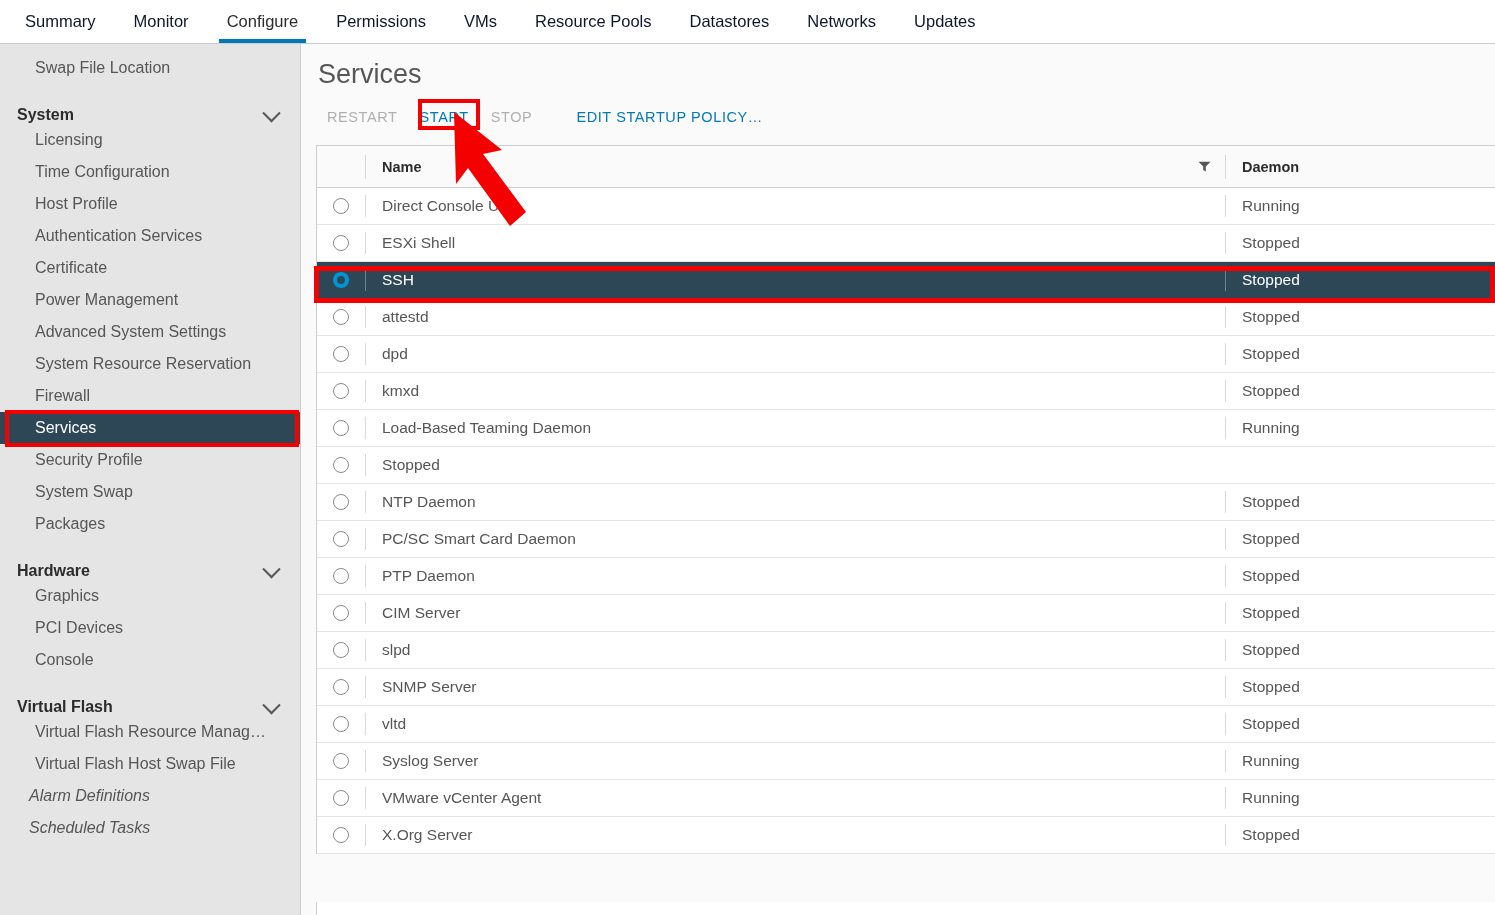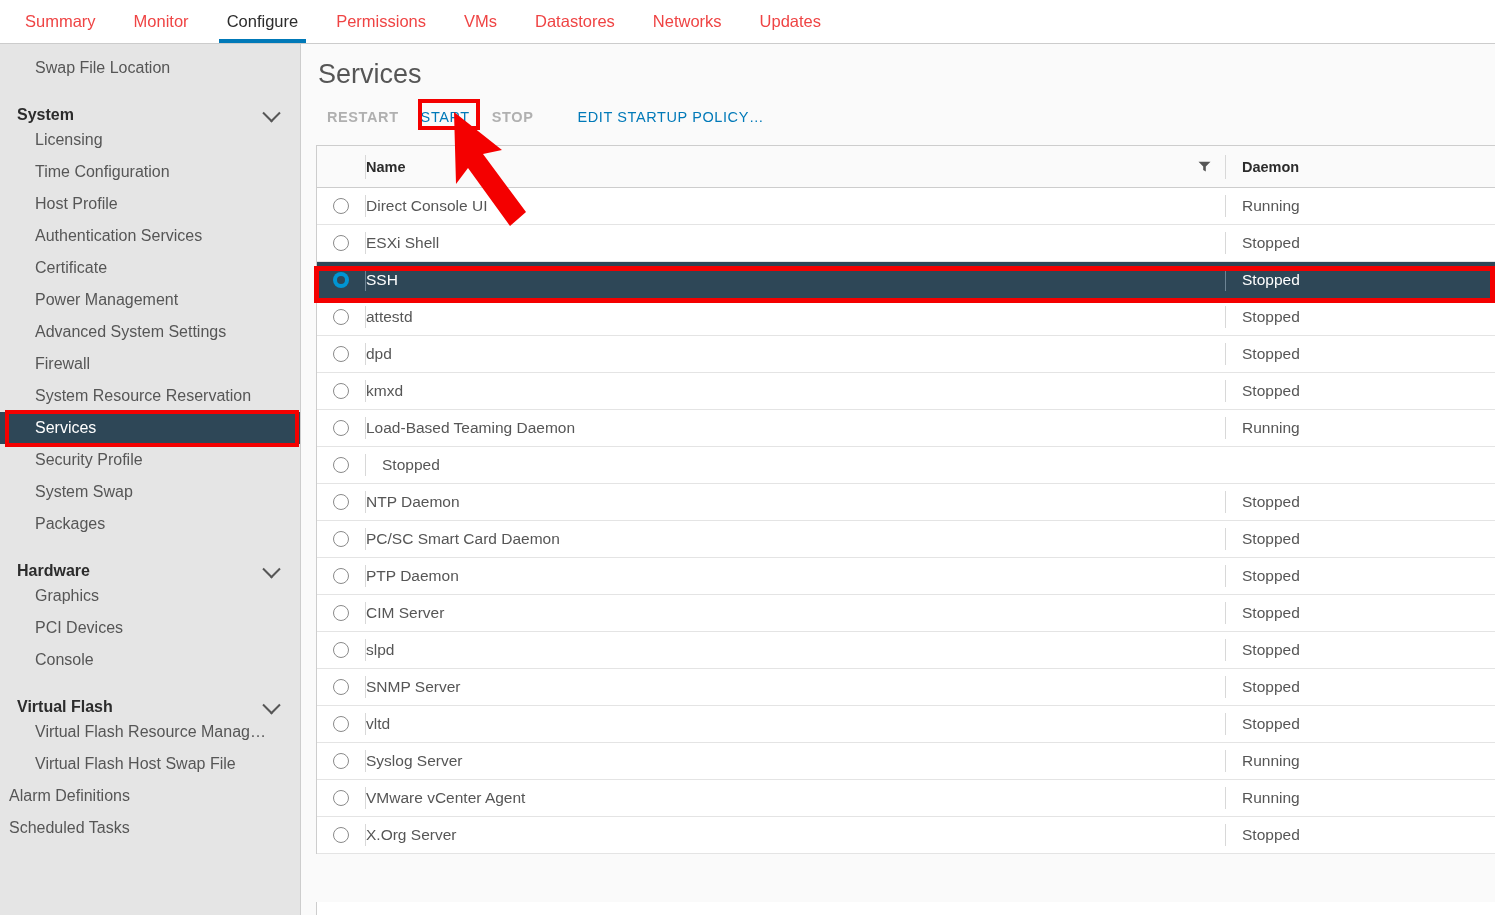--- a/index.html
+++ b/index.html
@@ -32,21 +32,21 @@
     align-items: flex-start;
     padding-left: 6px;
   }
   .topnav-tab {
     position: relative;
     height: 43px;
     display: flex;
     align-items: center;
     padding: 0 19px;
     font-size: 16.5px;
-    color: #ef4444;
+    color: #0f172a;
     cursor: pointer;
     white-space: nowrap;
   }
   .topnav-tab.active { color: #2c2c2c; }
   .topnav-tab.active::after {
     content: "";
     position: absolute;
     left: 11px; right: 11px;
     bottom: 0;
     height: 4px;
@@ -71,21 +71,21 @@
   .side-item {
     height: 32px;
     display: flex;
     align-items: center;
     padding-left: 35px;
     font-size: 16px;
     color: #565656;
     cursor: pointer;
     white-space: nowrap;
   }
-  .side-item.indent0 { padding-left: 9px; }
+  .side-item.indent0 { padding-left: 29px; font-style: italic; }
   .side-group {
     height: 40px;
     display: flex;
     align-items: flex-end;
     justify-content: space-between;
     padding: 0 22px 0 17px;
     font-size: 16px;
     font-weight: bold;
     color: #2c2c2c;
     cursor: pointer;
@@ -135,21 +135,21 @@
     height: 26px;
   }
   .tb-btn {
     font-size: 14.5px;
     letter-spacing: 0.6px;
     padding: 4px 11px;
     cursor: pointer;
     white-space: nowrap;
   }
   .tb-btn.enabled { color: #0079b8; }
-  .tb-btn.disabled { color: #b0b0b0; cursor: default; font-weight: bold; }
+  .tb-btn.disabled { color: #b0b0b0; cursor: default; }
   .tb-btn.policy { margin-left: 22px; }
 
   
   .table-wrap {
     position: absolute;
     top: 101px; left: 14px;
     width: 1200px;
     background: #fff;
     border: 1px solid #cdcdcd;
     border-bottom: none;
@@ -161,20 +161,21 @@
     background: #fafafa;
     border-bottom: 1px solid #cdcdcd;
     font-size: 14.5px;
     font-weight: bold;
     color: #2c2c2c;
   }
   .col-radio { width: 48px; flex: none; }
   .col-name  {
     flex: none;
     width: 860px;
+    padding-left: 16px;
     border-left: 1px solid #d8d8d8;
     height: 24px;
     display: flex;
     align-items: center;
     position: relative;
   }
   .col-daemon {
     flex: none;
     width: 280px;
     padding-left: 16px;
@@ -283,20 +284,23 @@
       <div class="topnav-tab active">
         <span>Configure</span>
       </div>
       <div class="topnav-tab">
         <span>Permissions</span>
       </div>
       <div class="topnav-tab">
         <span>VMs</span>
       </div>
       <div class="topnav-tab">
+        <span>Resource Pools</span>
+      </div>
+      <div class="topnav-tab">
         <span>Datastores</span>
       </div>
       <div class="topnav-tab">
         <span>Networks</span>
       </div>
       <div class="topnav-tab">
         <span>Updates</span>
       </div>
     </div>
 
@@ -327,24 +331,24 @@
         <div class="side-item">
           <span>Certificate</span>
         </div>
         <div class="side-item">
           <span>Power Management</span>
         </div>
         <div class="side-item">
           <span>Advanced System Settings</span>
         </div>
         <div class="side-item">
+          <span>System Resource Reservation</span>
+        </div>
+        <div class="side-item">
           <span>Firewall</span>
-        </div>
-        <div class="side-item">
-          <span>System Resource Reservation</span>
         </div>
         <div class="side-item selected">
           <span>Services</span>
         </div>
         <div class="side-item">
           <span>Security Profile</span>
         </div>
         <div class="side-item">
           <span>System Swap</span>
         </div>

